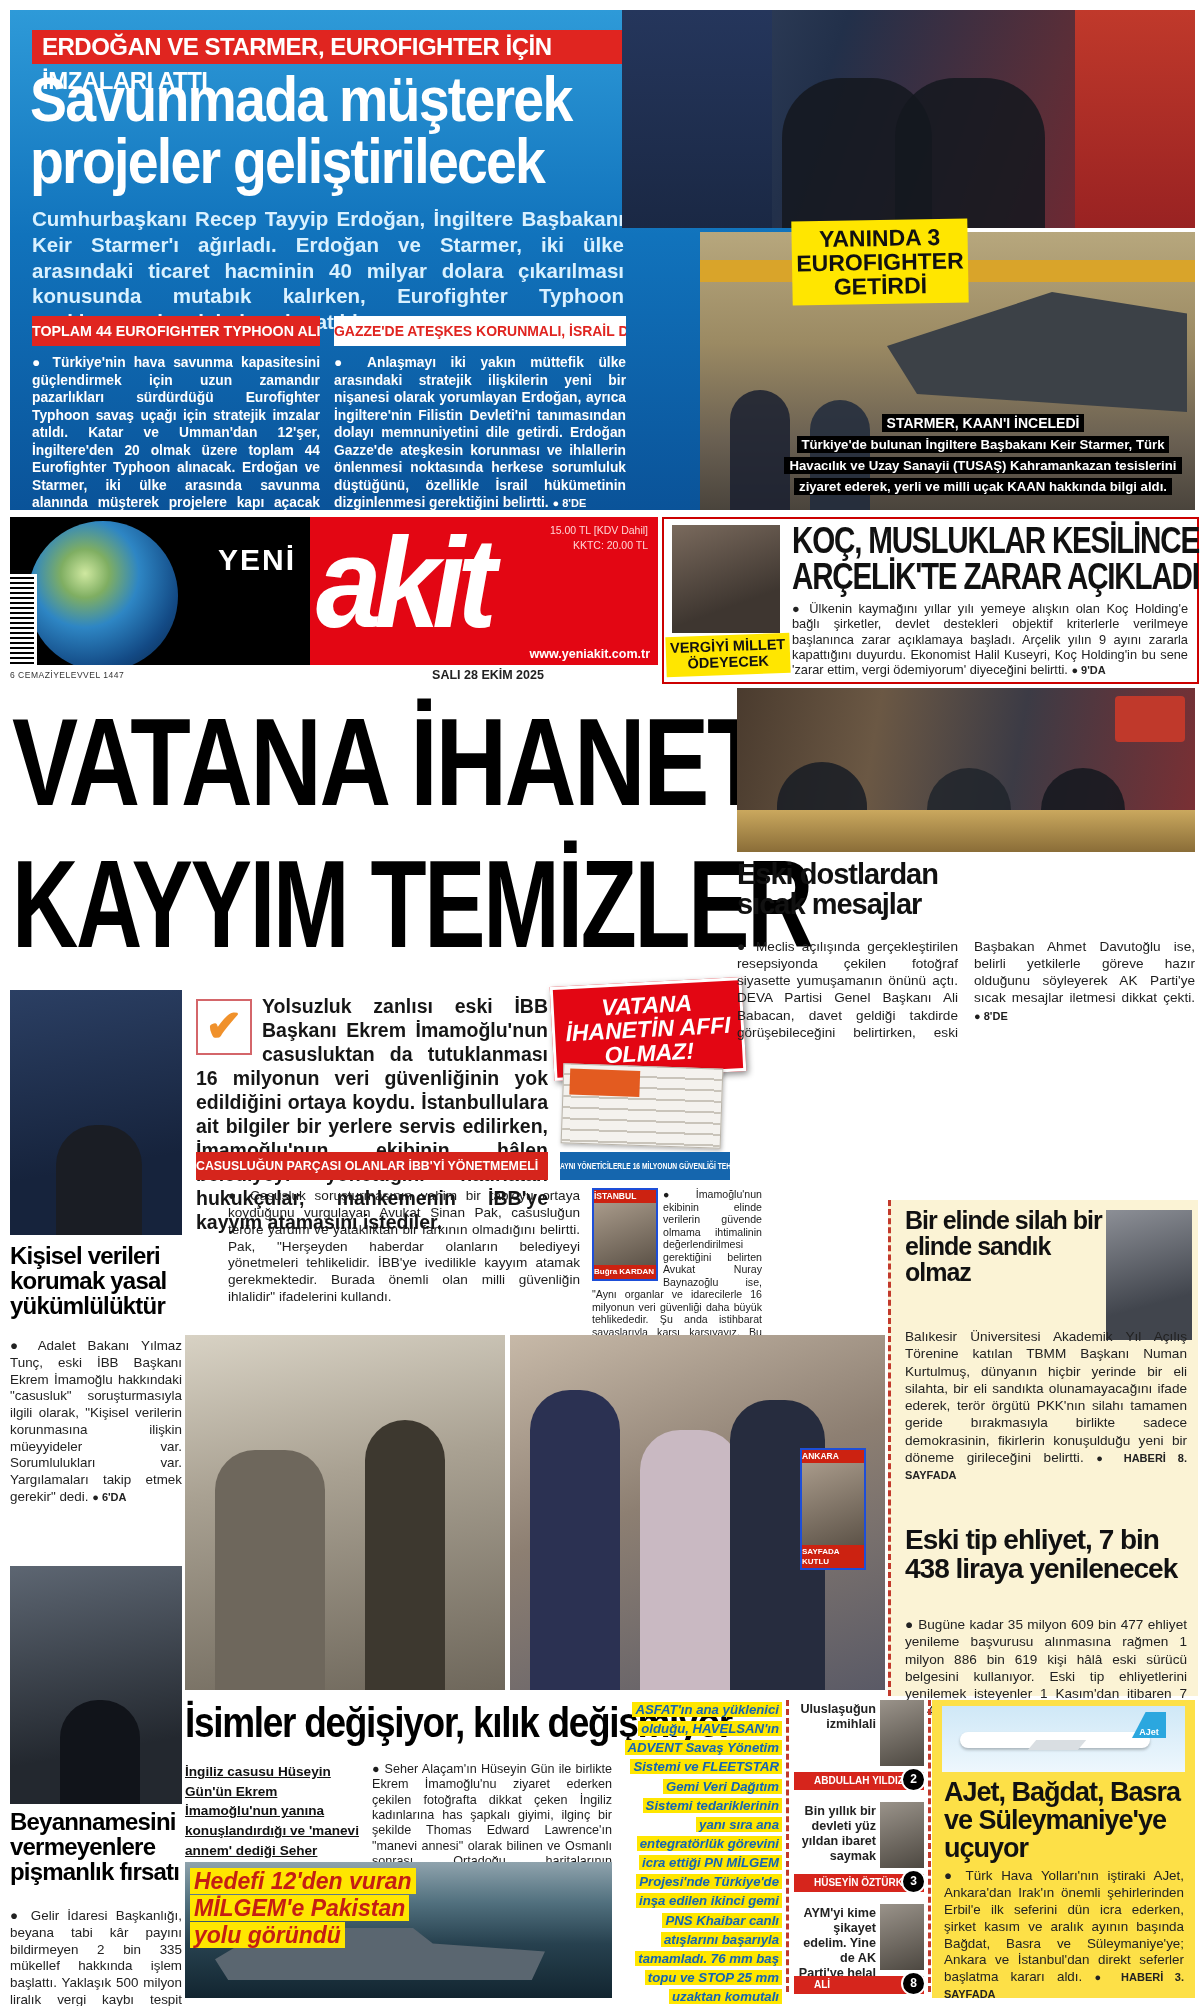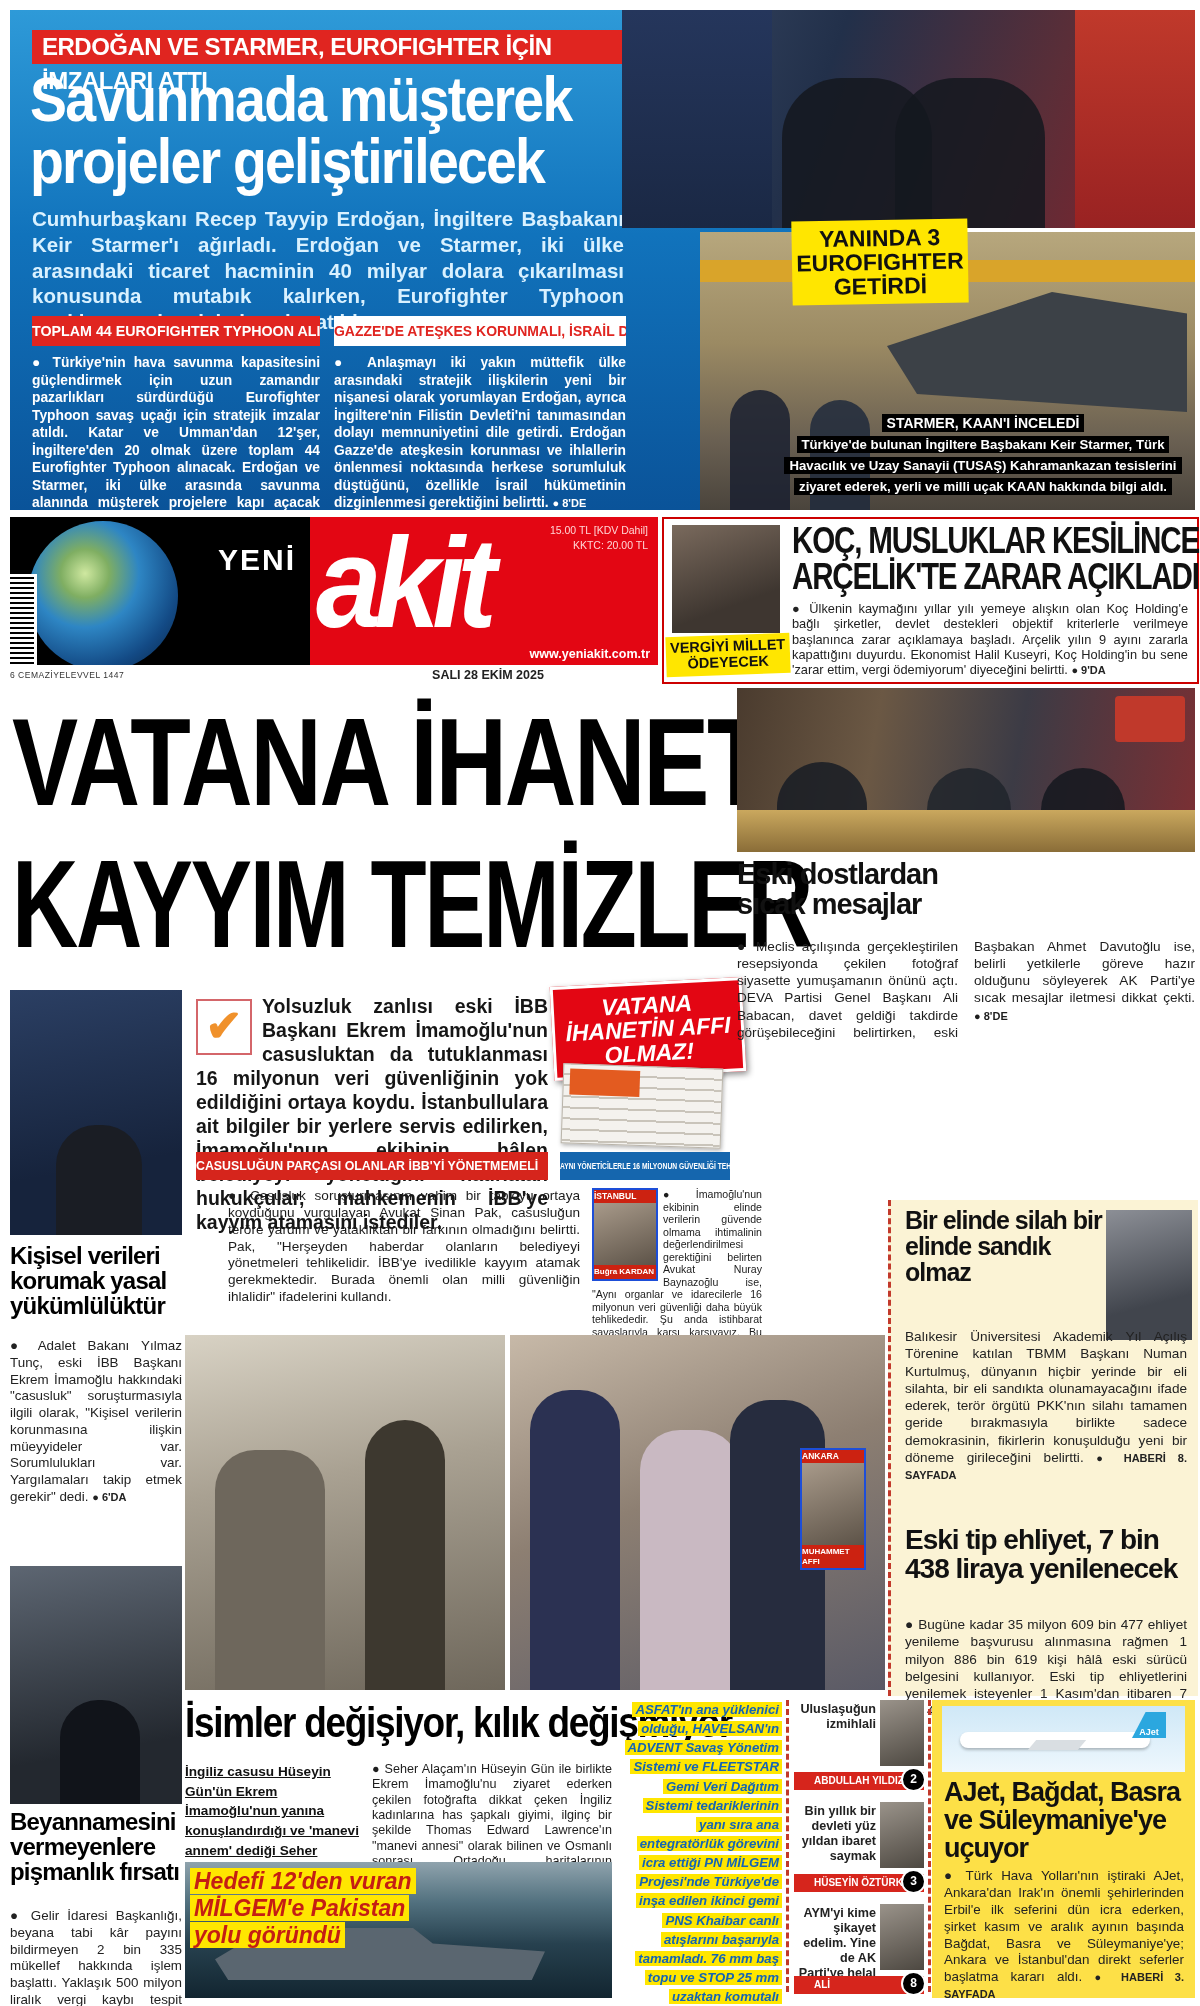--- a/index.html
+++ b/index.html
@@ -295,21 +295,21 @@
     <div class="fig" style="right:60px;width:80px;height:270px;background:#3d382f"></div>
   </div>
   <div class="abs" id="costphoto">
     <div class="fig" style="left:20px;width:90px;height:300px;background:#2b3152"></div>
     <div class="fig" style="left:130px;width:100px;height:260px;background:#c9b9c2"></div>
     <div class="fig" style="right:60px;width:95px;height:290px;background:#262c3e"></div>
   </div>
   <div class="abs pcard" id="ankcard">
     <span style="display:block" class="pc-city">ANKARA</span>
     <span style="display:block;height:82px" class="pc-face"></span>
-    <span style="display:block" class="pc-name">MUHAMMET AFFI</span>
+    <span style="display:block" class="pc-name">SAYFADA KUTLU</span>
   </div>
   <div class="abs" id="isim_h"><span class="cx" style="transform:scaleX(.86)">İsimler değişiyor, kılık değişmiyor</span></div>
   <div class="abs" id="isim_sum">İngiliz casusu Hüseyin Gün'ün Ekrem İmamoğlu'nun yanına konuşlandırdığı ve 'manevi annem' dediği Seher Alaçam, Lawrence'ın manevi annesi Bell'in ikizi gibi.</div>
   <div class="abs just" id="isim_b">
     <span>● Seher Alaçam'ın Hüseyin Gün ile birlikte Ekrem İmamoğlu'nu ziyaret ederken çekilen fotoğrafta dikkat çeken İngiliz kadınlarına has şapkalı giyimi, ilginç bir şekilde Thomas Edward Lawrence'ın "manevi annesi" olarak bilinen ve Osmanlı sonrası Ortadoğu haritalarının şekillenmesinde etkili olan İngiliz Casusu Gertrude Bell'i andırması, "isimler değişiyor, kılık değişmiyor" şeklinde yorumlandı.</span> <b class="inref">● 9'DA</b>
   </div>
 
   <div class="abs" id="shipphoto">
     <div id="ship"></div>
   </div>

